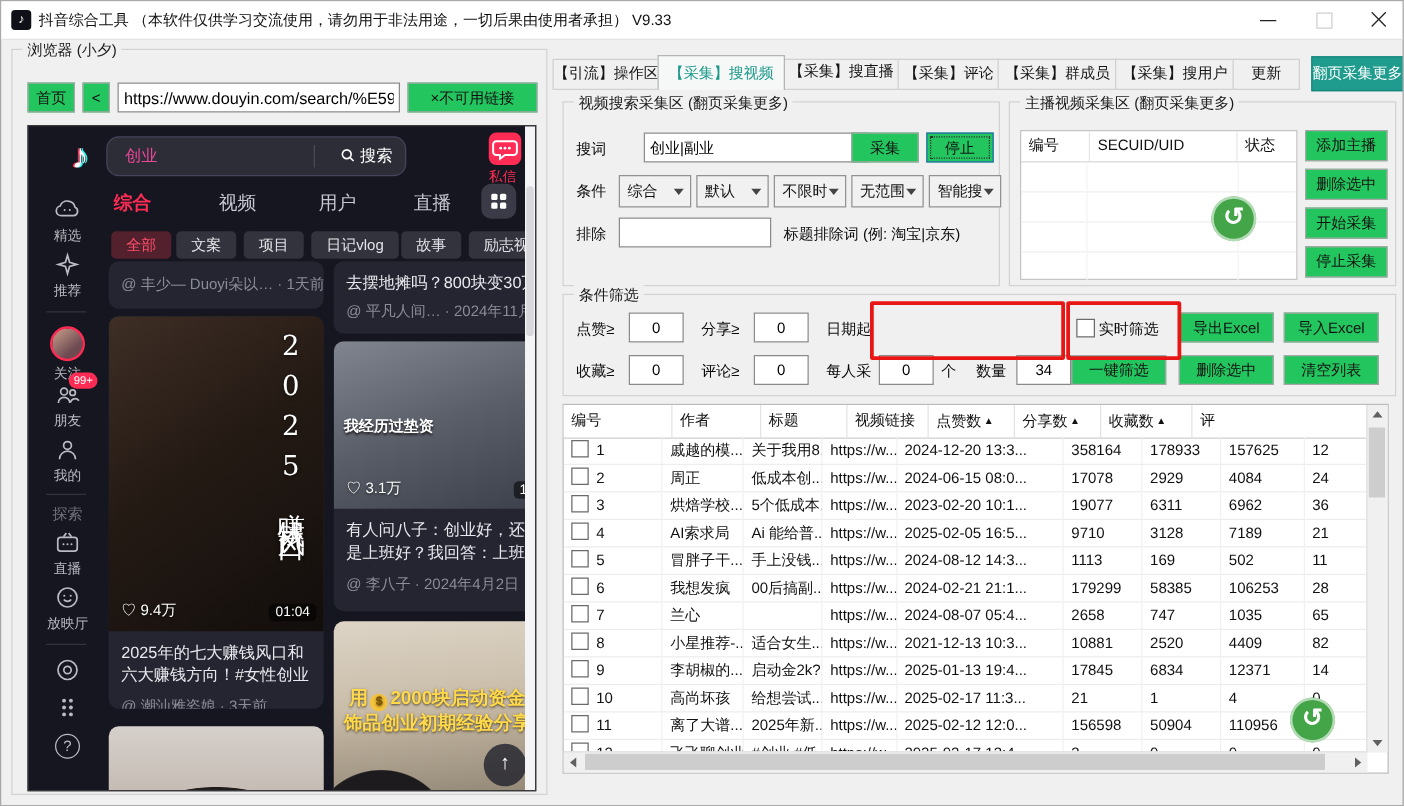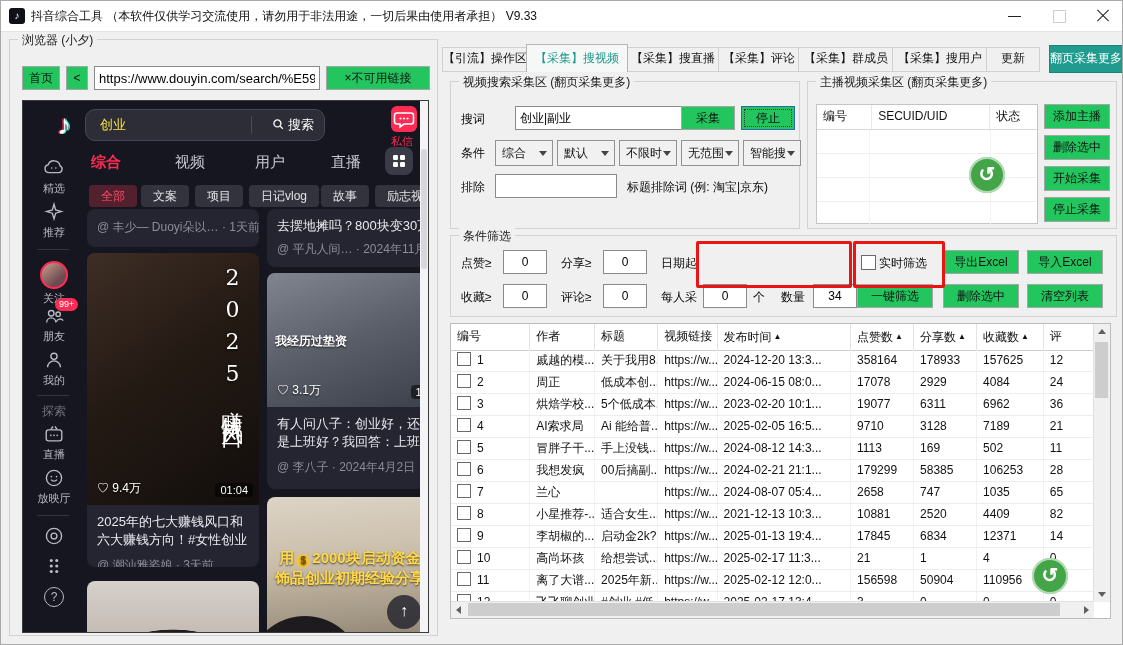--- a/index.html
+++ b/index.html
@@ -57,21 +57,21 @@
   .atable{position:absolute;left:8px;top:22px;width:220px;height:118px;background:#fff;border:1px solid #c5c5c5;}
   .ahead{display:flex;height:24px;border-bottom:1px solid #d8d8d8;}
   .ath{padding-left:6px;line-height:23px;font-size:12px;border-right:1px solid #e8e8e8;overflow:hidden;white-space:nowrap;}
   .a1{width:52px;}.a2{width:120px;}.a3{width:44px;border-right:none;}
   .erow{display:flex;height:23px;border-bottom:1px solid #f0f0f0;}
   .erow i{border-right:1px solid #f3f3f3;display:block;}
   
   .viewport{position:absolute;left:12px;top:60px;width:405px;height:531px;background:#15161f;overflow:hidden;border:1px solid #3a3a3a;}
   .dlogo{position:absolute;left:34px;top:8px;font-size:28px;color:#fff;text-shadow:1.5px 0 0 #25f4ee,-1.5px 0 0 #fe2c55;}
   .searchbox{position:absolute;left:62px;top:8px;width:238px;height:30px;background:#2c2d37;border:1px solid #45465a;border-radius:10px;}
-  .searchbox .sv{position:absolute;left:14px;top:6px;color:#fde047;font-size:13px;}
+  .searchbox .sv{position:absolute;left:14px;top:6px;color:#ec4899;font-size:13px;}
   .searchbox .sdiv{position:absolute;right:72px;top:6px;width:1px;height:18px;background:#4a4b58;}
   .searchbox .sbt{position:absolute;right:10px;top:6px;color:#fff;font-size:13px;}
   .dmbadge{position:absolute;left:368px;top:5px;width:26px;height:26px;background:#fe2c55;border-radius:6px;}
   .dmlabel{position:absolute;left:368px;top:33px;color:#fe2c55;font-size:11px;}
   .dnav{position:absolute;top:52px;font-size:15px;color:#c6c7d1;}
   .dnav.active{color:#fe2c55;font-weight:bold;}
   .gridbtn{position:absolute;left:362px;top:46px;width:28px;height:28px;background:#3a3b47;border-radius:8px;}
   .chip{position:absolute;top:84px;height:22px;line-height:22px;padding:0 12px;border-radius:4px;background:#32333d;color:#e2e2e8;font-size:12px;white-space:nowrap;}
   .chip.active{background:#53202e;color:#ff4e6b;}
   .sideitem{position:absolute;left:0;width:62px;text-align:center;color:#b9bac3;}
@@ -283,21 +283,21 @@
       </div>
 
       <div class="bscroll">
           <div class="bthumb"></div>
         </div>
     </div>
   </div>
 
   <div class="tab" style="left:441px;width:84px;">【引流】操作区</div>
   <div class="tab active" style="left:525px;width:100px;">【采集】搜视频</div>
-  <div class="tab" style="left:625px;width:92px;">【采集】搜直播</div>
+  <div class="tab" style="left:625px;width:92px;font-family:Liberation Mono, monospace;">【采集】搜直播</div>
   <div class="tab" style="left:717px;width:80px;">【采集】评论</div>
   <div class="tab" style="left:797px;width:94px;">【采集】群成员</div>
   <div class="tab" style="left:891px;width:94px;">【采集】搜用户</div>
   <div class="tab" style="left:985px;width:52px;">更新</div>
   <div class="qrbtn" style="left:1048px;top:44px;width:72px;height:26px;line-height:25px;">翻页采集更多</div>
 
   <div class="gbox" style="left:449px;top:80px;width:350px;height:148px;">
     <span class="glabel">视频搜索采集区 (翻页采集更多)</span>
     <span class="lbl" style="left:10px;top:29px;">搜词</span>
     <input class="tin" style="left: 44px; top: 24px; width: 180px; height: 24px; margin-left: 20px;" value="创业|副业">
@@ -389,21 +389,20 @@
     <button class="win-btn" style="left:492px;top:48px;width:76px;height:24px;">删除选中</button>
     <button class="win-btn" style="left:576px;top:48px;width:76px;height:24px;">清空列表</button>
   </div>
 
   <div class="mtable">
     <div class="thead">
       <div class="th c1"><span>编号</span></div>
       <div class="th c2"><span>作者</span></div>
       <div class="th c3"><span>标题</span></div>
       <div class="th c4"><span>视频链接</span></div>
-      <div class="th c5"><span>发布时间</span><span class="sort">▲</span></div>
       <div class="th c6"><span>点赞数</span><span class="sort">▲</span></div>
       <div class="th c7"><span>分享数</span><span class="sort">▲</span></div>
       <div class="th c8"><span>收藏数</span><span class="sort">▲</span></div>
       <div class="th c9"><span>评</span></div>
     </div>
     <div class="tbody">
 
         <div class="tr">
           <div class="td c1"><span class="rowcb"></span><span>1</span></div>
           <div class="td c2">戚越的模...</div>

